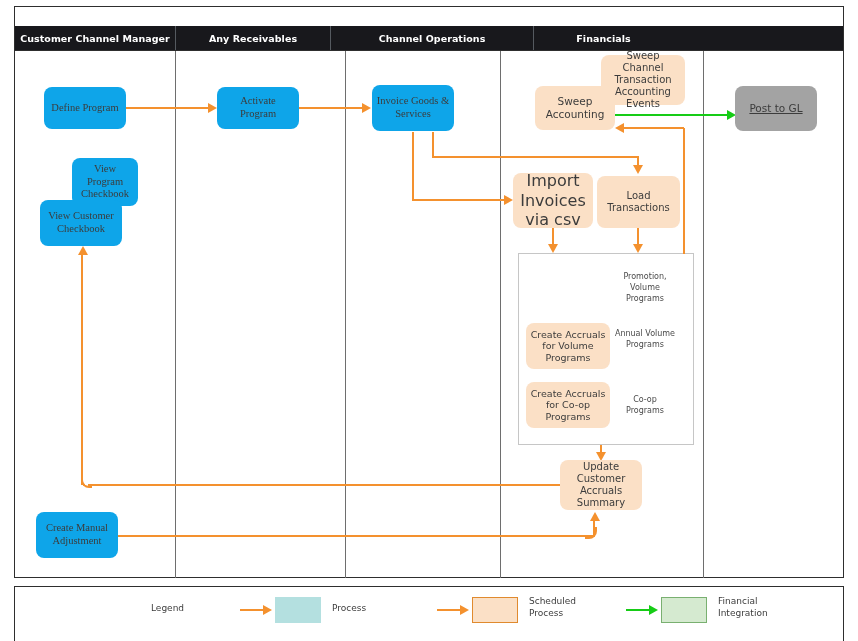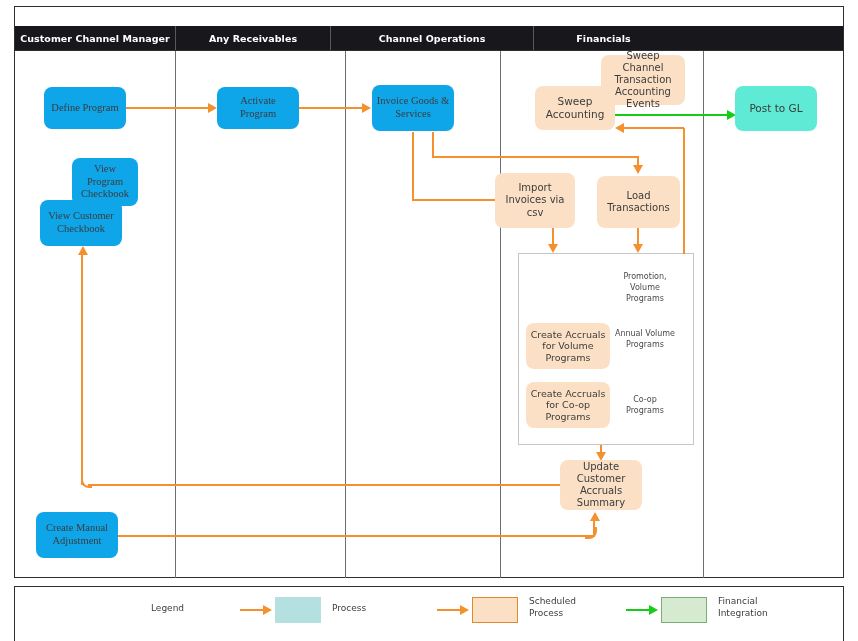--- a/index.html
+++ b/index.html
@@ -48,21 +48,21 @@
   .node{
     position:absolute;border-radius:8px;
     display:flex;align-items:center;justify-content:center;
     text-align:center;line-height:1.22;
     font-size:10.5px;color:#3c3c3c;
     box-sizing:border-box;padding:2px 4px;
     z-index:6;
   }
   .node.blue{background:#0ea5e9;font-family:Liberation Serif, serif;}
   .node.orange{background:#fbe0c6;}
-  .node.green{background:#5eead4;}
+  .node.green{background:#a3a3a3;text-decoration:underline;}
 
   .sidelabel{
     position:absolute;text-align:center;font-size:8px;color:#4a4a4a;
     line-height:1.35;z-index:6;
   }
 
   .group-box{
     position:absolute;border:1px solid #c6c6c6;background:transparent;
     box-sizing:border-box;z-index:2;
   }
@@ -166,21 +166,21 @@
   <div class="node blue" style="left:36px;top:512px;width:82px;height:46px">Create Manual Adjustment</div>
 
   <div class="node blue" style="left:217px;top:87px;width:82px;height:42px">Activate Program</div>
 
   <div class="node blue" style="left:372px;top:85px;width:82px;height:46px">Invoice Goods &amp; Services</div>
 
   <div class="node orange" style="left:601px;top:55px;width:84px;height:50px;font-size:10px">Sweep Channel Transaction Accounting Events</div>
 
   <div class="node orange" style="left:535px;top:86px;width:80px;height:44px">Sweep Accounting</div>
 
-  <div class="node orange" style="left:495px;top:173px;width:80px;height:55px;font-size:10px">Import Invoices via csv</div>
+  <div class="node orange" style="left:513px;top:173px;width:80px;height:55px;font-size:16px">Import Invoices via csv</div>
 
   <div class="node orange" style="left:597px;top:176px;width:83px;height:52px;font-size:10px">Load Transactions</div>
 
   <div class="sidelabel" style="left:614px;top:272px;width:62px">Promotion, Volume Programs</div>
 
   <div class="node orange" style="left:526px;top:323px;width:84px;height:46px;font-size:9.5px">Create Accruals for Volume Programs</div>
   <div class="sidelabel" style="left:614px;top:329px;width:62px">Annual Volume Programs</div>
 
   <div class="node orange" style="left:526px;top:382px;width:84px;height:46px;font-size:9.5px">Create Accruals for Co-op Programs</div>
   <div class="sidelabel" style="left:614px;top:395px;width:62px">Co-op Programs</div>

